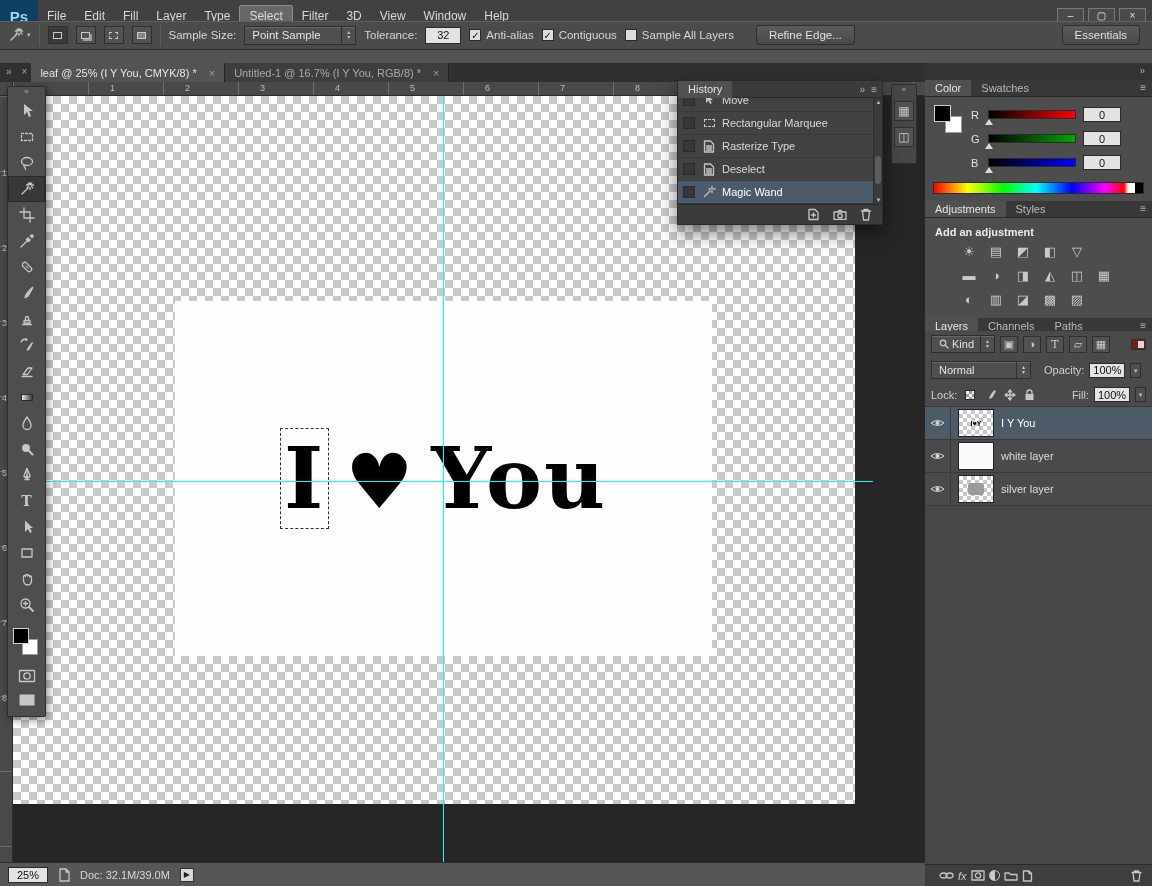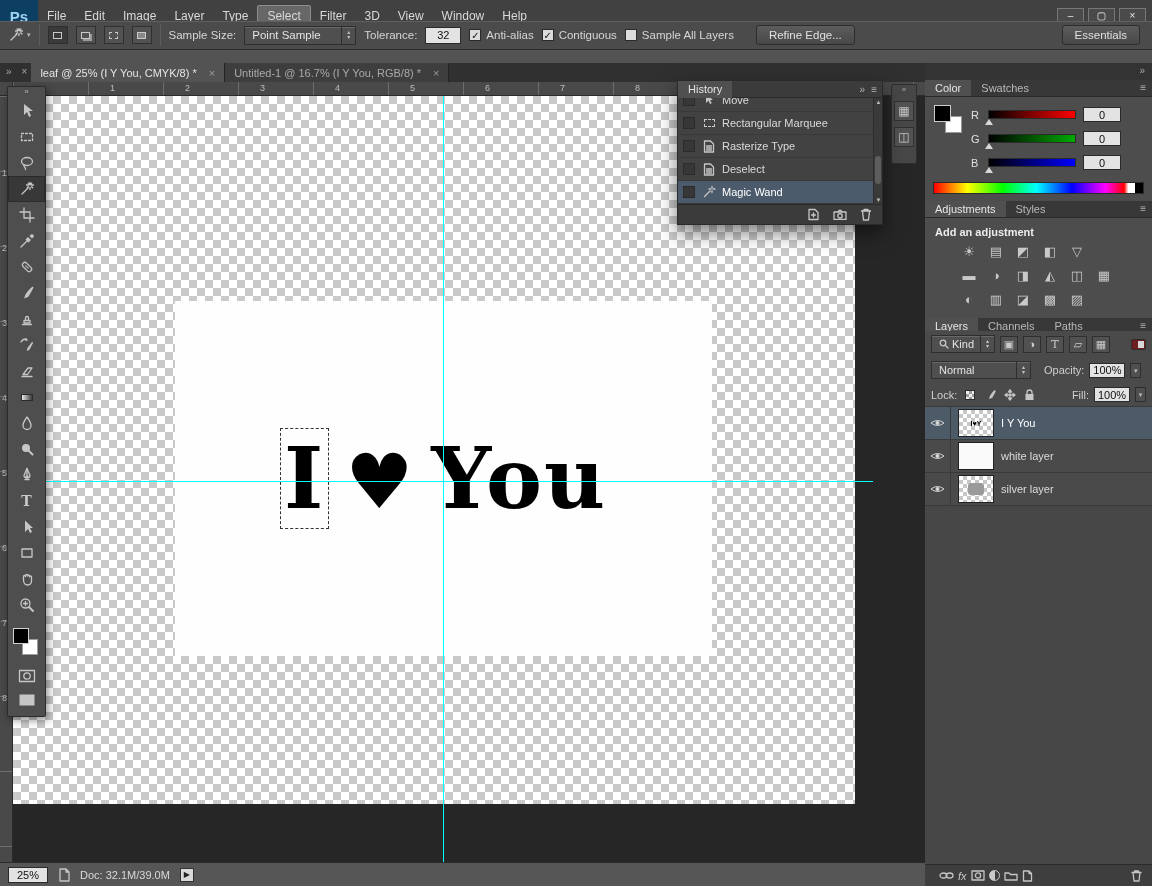--- a/index.html
+++ b/index.html
@@ -182,21 +182,21 @@
   .half-circle { width:11px; height:11px; border-radius:50%; border:1px solid #c9c9c9;
                  background:linear-gradient(90deg,#c9c9c9 50%, transparent 50%); }
 </style>
 </head>
 <body>
 
 <div id="menubar">
   <div id="ps-logo">Ps</div>
   <div class="menu-item">File</div>
   <div class="menu-item">Edit</div>
-  <div class="menu-item">Image</div>
+  <div class="menu-item">Fill</div>
   <div class="menu-item">Layer</div>
   <div class="menu-item">Type</div>
   <div class="menu-item active">Select</div>
   <div class="menu-item">Filter</div>
   <div class="menu-item">3D</div>
   <div class="menu-item">View</div>
   <div class="menu-item">Window</div>
   <div class="menu-item">Help</div>
   <div id="win-controls">
     <div class="win-btn">–</div>

